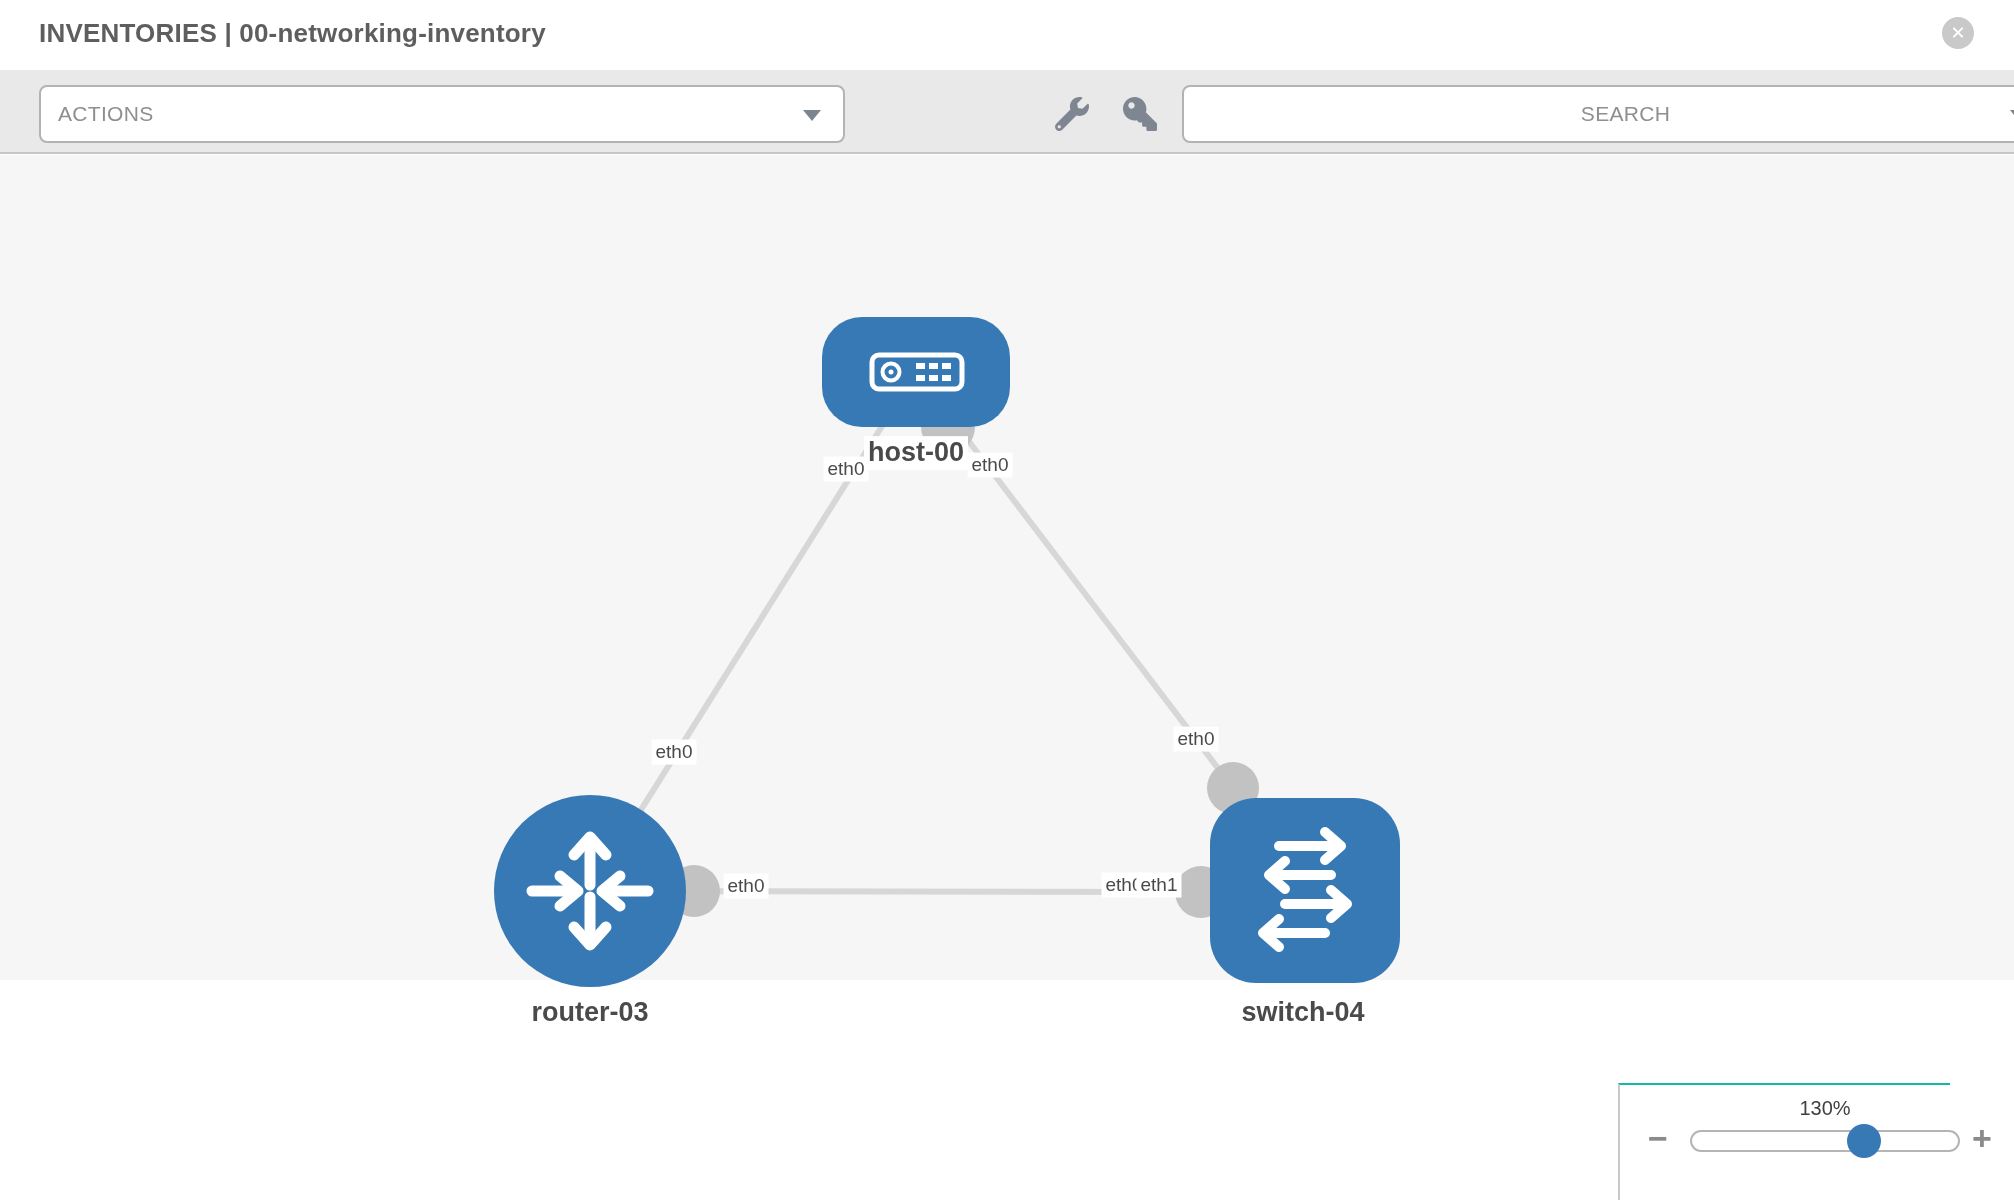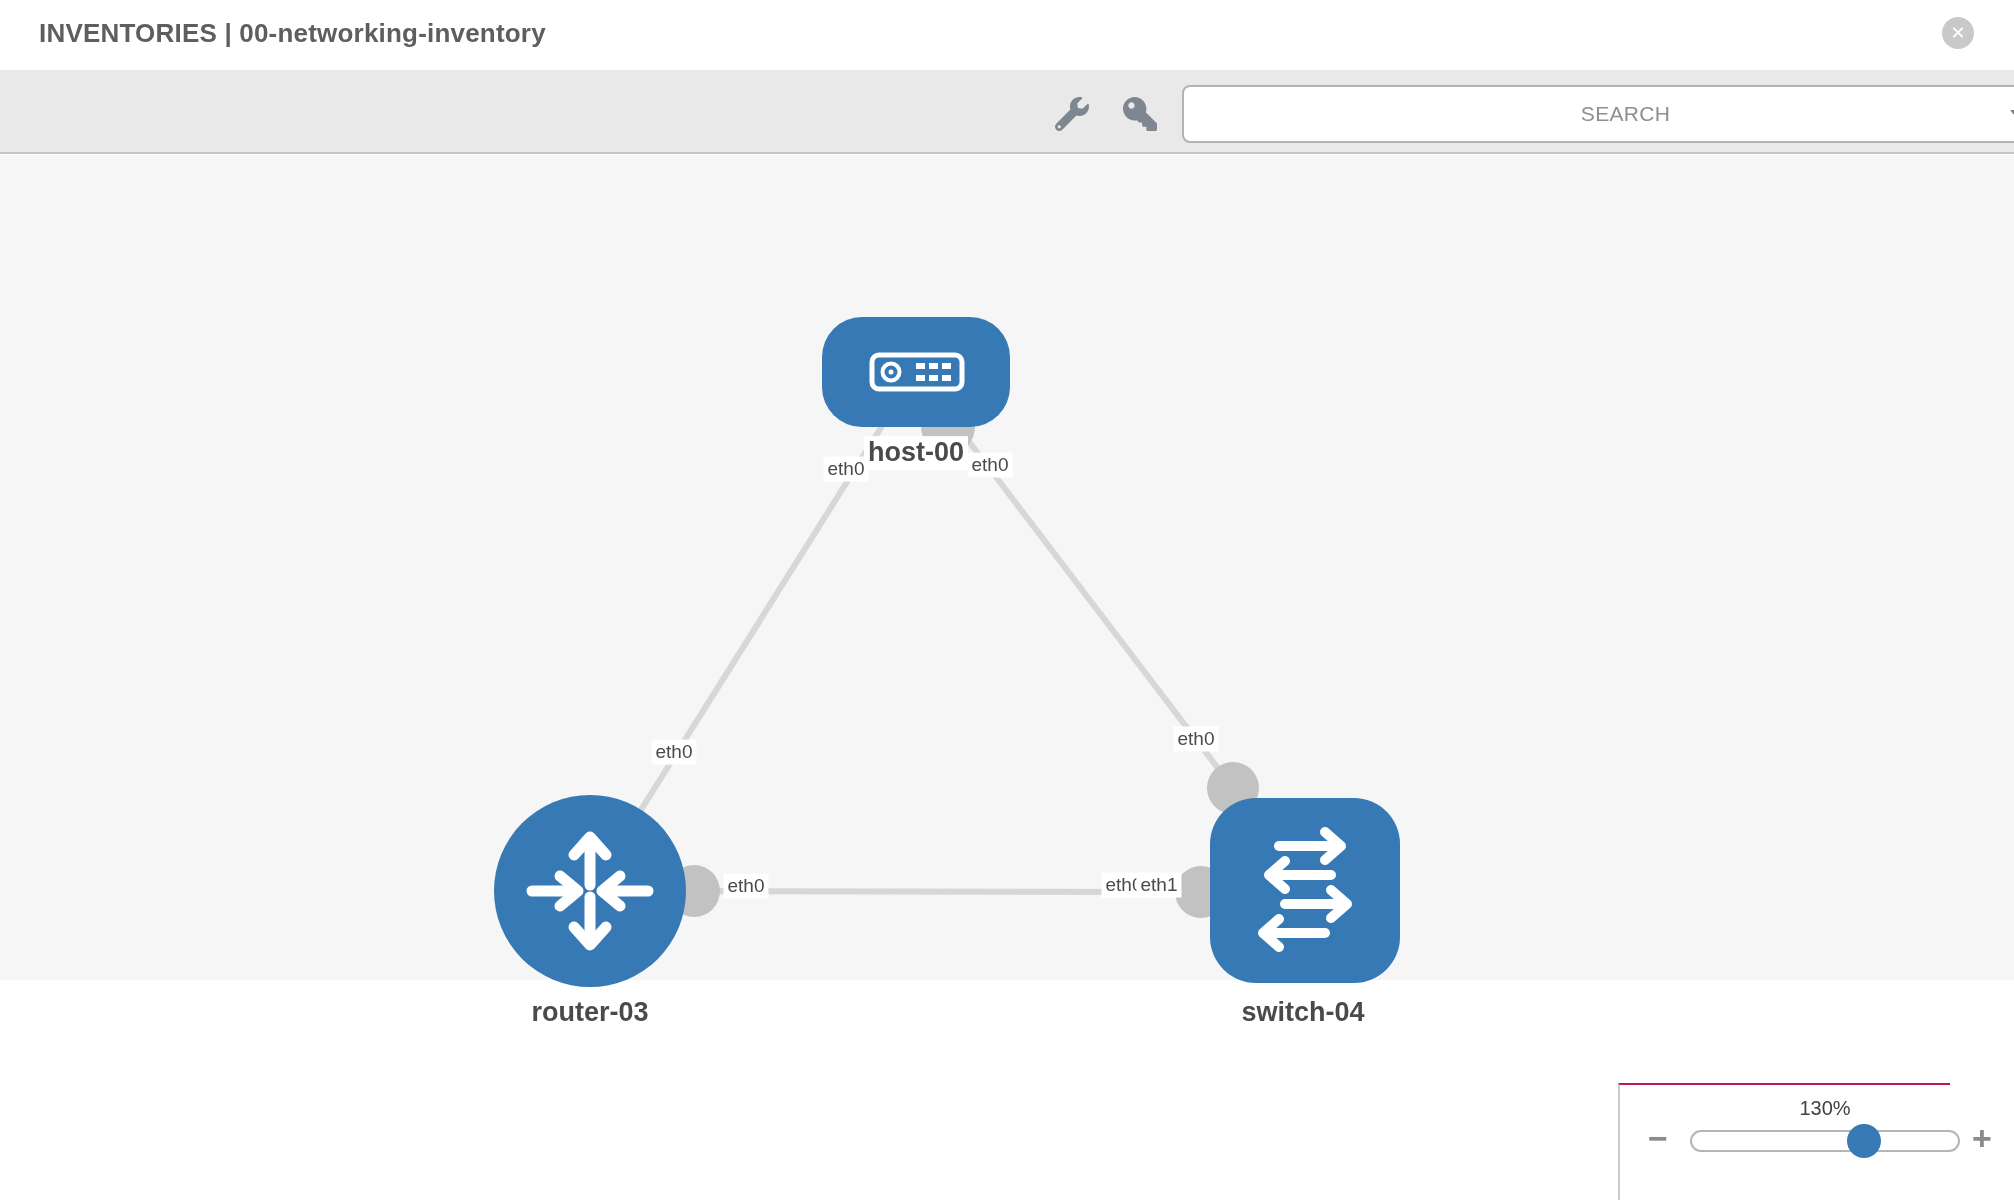--- a/index.html
+++ b/index.html
@@ -53,21 +53,21 @@
   .chip{
     position:absolute;transform:translate(-50%,-50%);
     background:#ffffff;color:#4a4a4a;white-space:nowrap;
     padding:2px 4px;line-height:1.1;
   }
   .chip.node-label{font-size:27px;font-weight:bold;}
   .chip.if-label{font-size:19px;}
   
   .zoom-panel{
     position:absolute;left:1618px;top:1083px;width:332px;height:117px;
-    background:#ffffff;border-top:2px solid #be185d;border-left:2px solid #c9c9c9;
+    background:#ffffff;border-top:2px solid #14b8a6;border-left:2px solid #c9c9c9;
     box-sizing:border-box;
   }
   .zoom-level{
     position:absolute;left:120px;top:12px;width:170px;text-align:center;
     font-size:20px;color:#414141;
   }
   .zoom-btn{
     position:absolute;top:36px;font-weight:700;color:#8b8b8b;cursor:pointer;
     font-size:34px;line-height:34px;width:40px;text-align:center;user-select:none;
   }
@@ -87,20 +87,24 @@
 <body>
 
 <div class="header">
   <div class="header-title">INVENTORIES | 00-networking-inventory</div>
   <div class="close-btn">
     <span>✕</span>
   </div>
 </div>
 
 <div class="toolbar">
+  <div class="select-box actions-box">
+    <span class="select-label">ACTIONS</span>
+    <span class="caret"></span>
+  </div>
 
   <span class="tool-icon wrench">
     <svg viewBox="0 0 512 512" aria-hidden="true">
       <path d="M507.73 109.1c-2.24-9.03-13.54-12.09-20.12-5.51l-74.36 74.36-67.88-11.31-11.31-67.88 74.36-74.36c6.62-6.62 3.43-17.9-5.66-20.16-47.38-11.74-99.55.91-136.58 37.93-39.64 39.64-50.55 97.1-34.05 147.2L18.74 402.76c-24.99 24.99-24.99 65.51 0 90.5 24.99 24.99 65.51 24.99 90.5 0l213.21-213.21c50.12 16.71 107.47 5.68 147.37-34.22 37.07-37.07 49.7-89.32 37.91-136.73zM64 472c-13.25 0-24-10.75-24-24 0-13.26 10.75-24 24-24s24 10.74 24 24c0 13.25-10.75 24-24 24z"></path>
     </svg>
   </span>
 
   <span class="tool-icon key">
     <svg viewBox="0 0 512 512" aria-hidden="true">
       <g transform="translate(512,0) scale(-1,1)">

